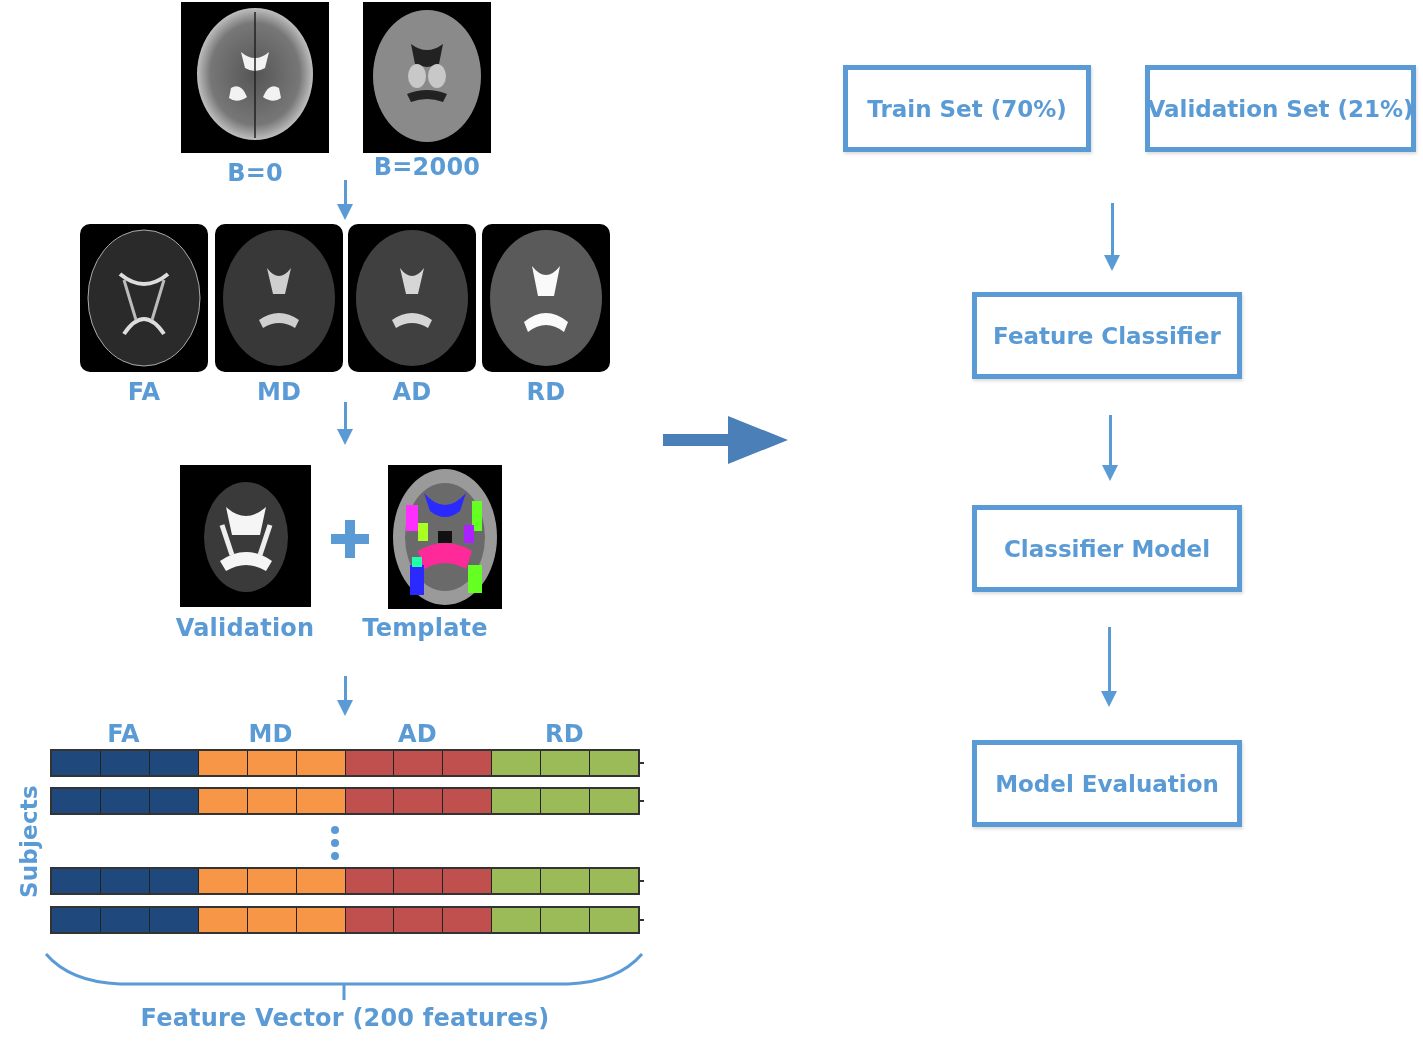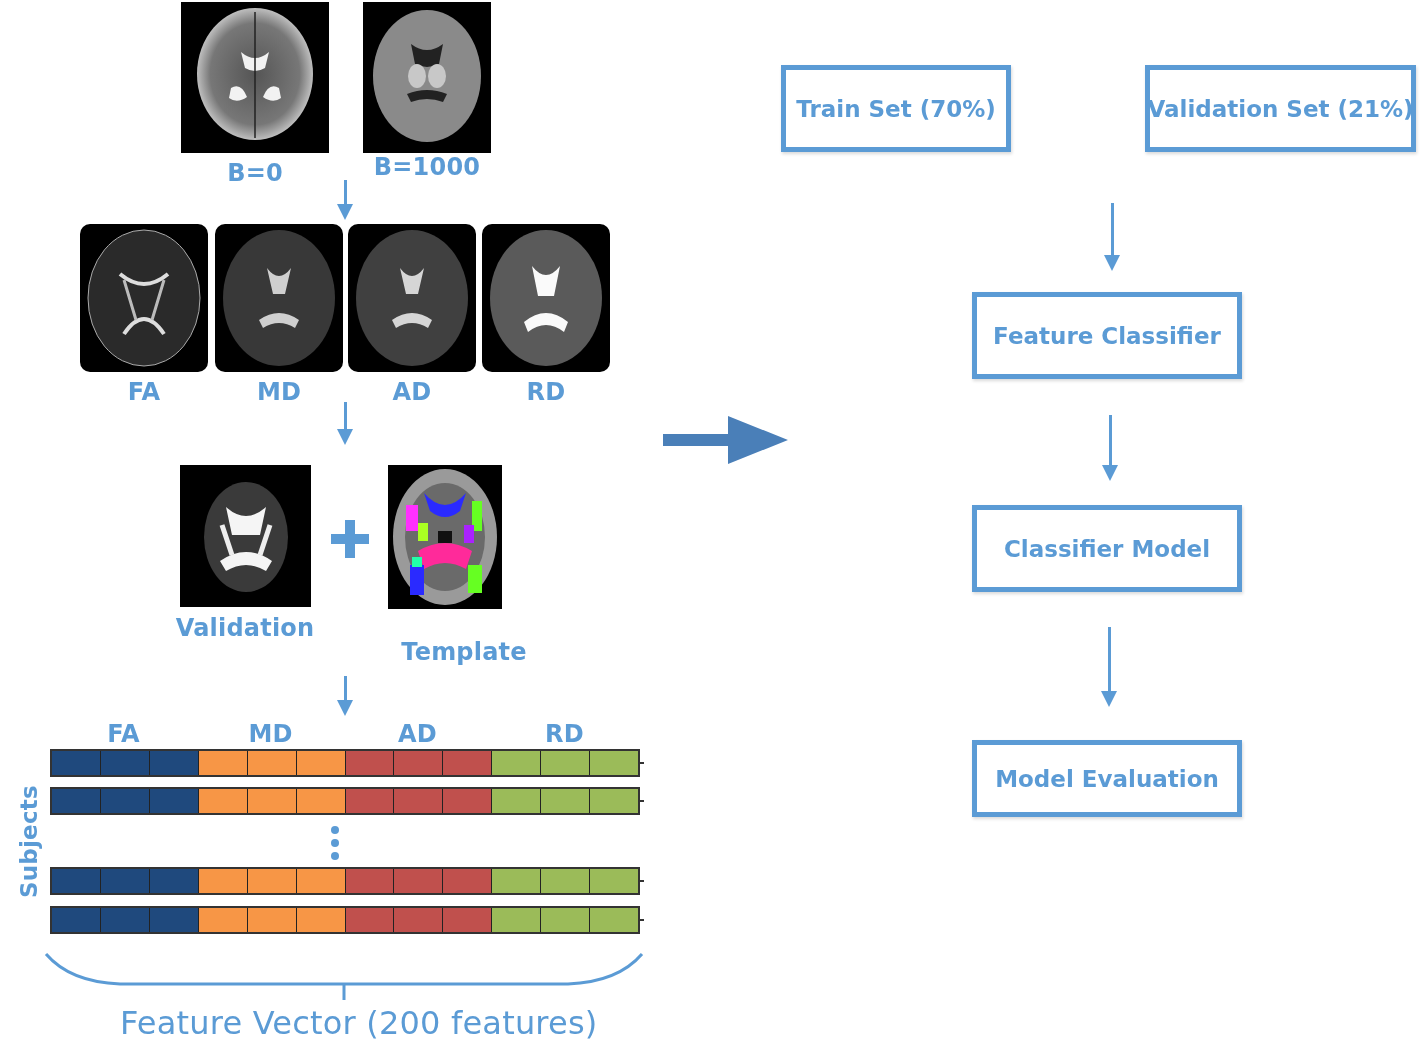--- a/index.html
+++ b/index.html
@@ -48,21 +48,21 @@
 <div class="brain" style="left:363px;top:2px;width:128px;height:151px;">
   <svg width="128" height="151">
     <ellipse cx="64" cy="74" rx="54" ry="66" fill="#8a8a8a"></ellipse>
     <path d="M48 42 Q64 54 80 42 L76 62 Q64 68 52 62 Z" fill="#222"></path>
     <ellipse cx="54" cy="74" rx="9" ry="12" fill="#c8c8c8"></ellipse>
     <ellipse cx="74" cy="74" rx="9" ry="12" fill="#c8c8c8"></ellipse>
     <path d="M44 92 Q64 84 84 92 L80 100 Q64 94 48 100 Z" fill="#222"></path>
   </svg>
 </div>
 <div class="label" style="left:181px;top:159px;width:148px;">B=0</div>
-<div class="label" style="left:363px;top:153px;width:128px;">B=1000</div>
+<div class="label" style="left:363px;top:153px;width:128px;">B=2000</div>
 
 <div class="arrow-v" style="left:345px;top:180px;">
   <div class="shaft" style="top:0;height:26px;"></div>
   <div class="head" style="top:24px;"></div>
 </div>
 
 <div class="brain rounded" style="left:80px;top:224px;width:128px;height:148px;">
   <svg width="128" height="148">
     <ellipse cx="64" cy="74" rx="56" ry="68" fill="#2a2a2a" stroke="#aaa" stroke-width="1"></ellipse>
     <path d="M40 50 Q64 70 88 50" stroke="#ddd" stroke-width="4" fill="none"></path>
@@ -123,21 +123,21 @@
     <rect x="84" y="36" width="10" height="30" fill="#66ff22"></rect>
     <rect x="22" y="100" width="14" height="30" fill="#2a2aff"></rect>
     <rect x="80" y="100" width="14" height="28" fill="#66ff22"></rect>
     <rect x="30" y="58" width="10" height="18" fill="#aaff22"></rect>
     <rect x="76" y="60" width="10" height="18" fill="#aa22ff"></rect>
     <rect x="50" y="66" width="14" height="12" fill="#111"></rect>
     <rect x="24" y="92" width="10" height="10" fill="#22ffaa"></rect>
   </svg>
 </div>
 <div class="label" style="left:170px;top:614px;width:150px;">Validation</div>
-<div class="label" style="left:394px;top:614px;width:140px;margin-top:24px;">Template</div>
+<div class="label" style="left:355px;top:614px;width:140px;">Template</div>
 
 <div class="arrow-v" style="left:345px;top:676px;">
   <div class="shaft" style="top:0;height:26px;"></div>
   <div class="head" style="top:24px;"></div>
 </div>
 
 <div class="label" style="left:50px;top:720px;width:147px;">FA</div>
 <div class="label" style="left:197px;top:720px;width:147px;">MD</div>
 <div class="label" style="left:344px;top:720px;width:147px;">AD</div>
 <div class="label" style="left:491px;top:720px;width:147px;">RD</div>
@@ -208,27 +208,27 @@
 <div class="dot" style="left:331px;top:826px;"></div>
 <div class="dot" style="left:331px;top:839px;"></div>
 <div class="dot" style="left:331px;top:852px;"></div>
 
 <div class="label" style="left:-26px;top:830px;width:110px;transform:rotate(-90deg);font-size:23px;">Subjects</div>
 
 <svg class="abs" style="left:40px;top:940px;" width="610" height="62">
   <path d="M6 14 Q30 42 80 44 L528 44 Q578 42 602 14" stroke="#5b9bd5" stroke-width="3" fill="none"></path>
   <line x1="304" y1="44" x2="304" y2="60" stroke="#5b9bd5" stroke-width="3"></line>
 </svg>
-<div class="label" style="left:120px;top:1004px;width:450px;font-weight:normal;font-size:32px;">Feature Vector (200 features)</div>
+<div class="label" style="left:120px;top:1004px;width:450px;font-weight:bold;font-size:24px;">Feature Vector (200 features)</div>
 
 <svg class="abs" style="left:660px;top:412px;" width="132" height="56">
   <polygon points="3,22 68,22 68,4 128,28 68,52 68,34 3,34" fill="#4a7fb8"></polygon>
 </svg>
 
-<div class="box" style="left:781px;top:65px;width:230px;height:87px;">
+<div class="box" style="left:843px;top:65px;width:248px;height:87px;">
   <span>Train Set (70%)</span>
 </div>
 <div class="box" style="left:1145px;top:65px;width:271px;height:87px;">
   <span>Validation Set (21%)</span>
 </div>
 
 <div class="arrow-v" style="left:1112px;top:203px;">
   <div class="shaft" style="top:0;height:52px;"></div>
   <div class="head" style="top:52px;"></div>
 </div>
@@ -244,15 +244,15 @@
 
 <div class="box" style="left:972px;top:505px;width:270px;height:87px;">
   <span>Classifier Model</span>
 </div>
 
 <div class="arrow-v" style="left:1109px;top:627px;">
   <div class="shaft" style="top:0;height:64px;"></div>
   <div class="head" style="top:64px;"></div>
 </div>
 
-<div class="box" style="left:972px;top:740px;width:270px;height:77px;">
+<div class="box" style="left:972px;top:740px;width:270px;height:87px;">
   <span>Model Evaluation</span>
 </div>
 
 </body></html>

